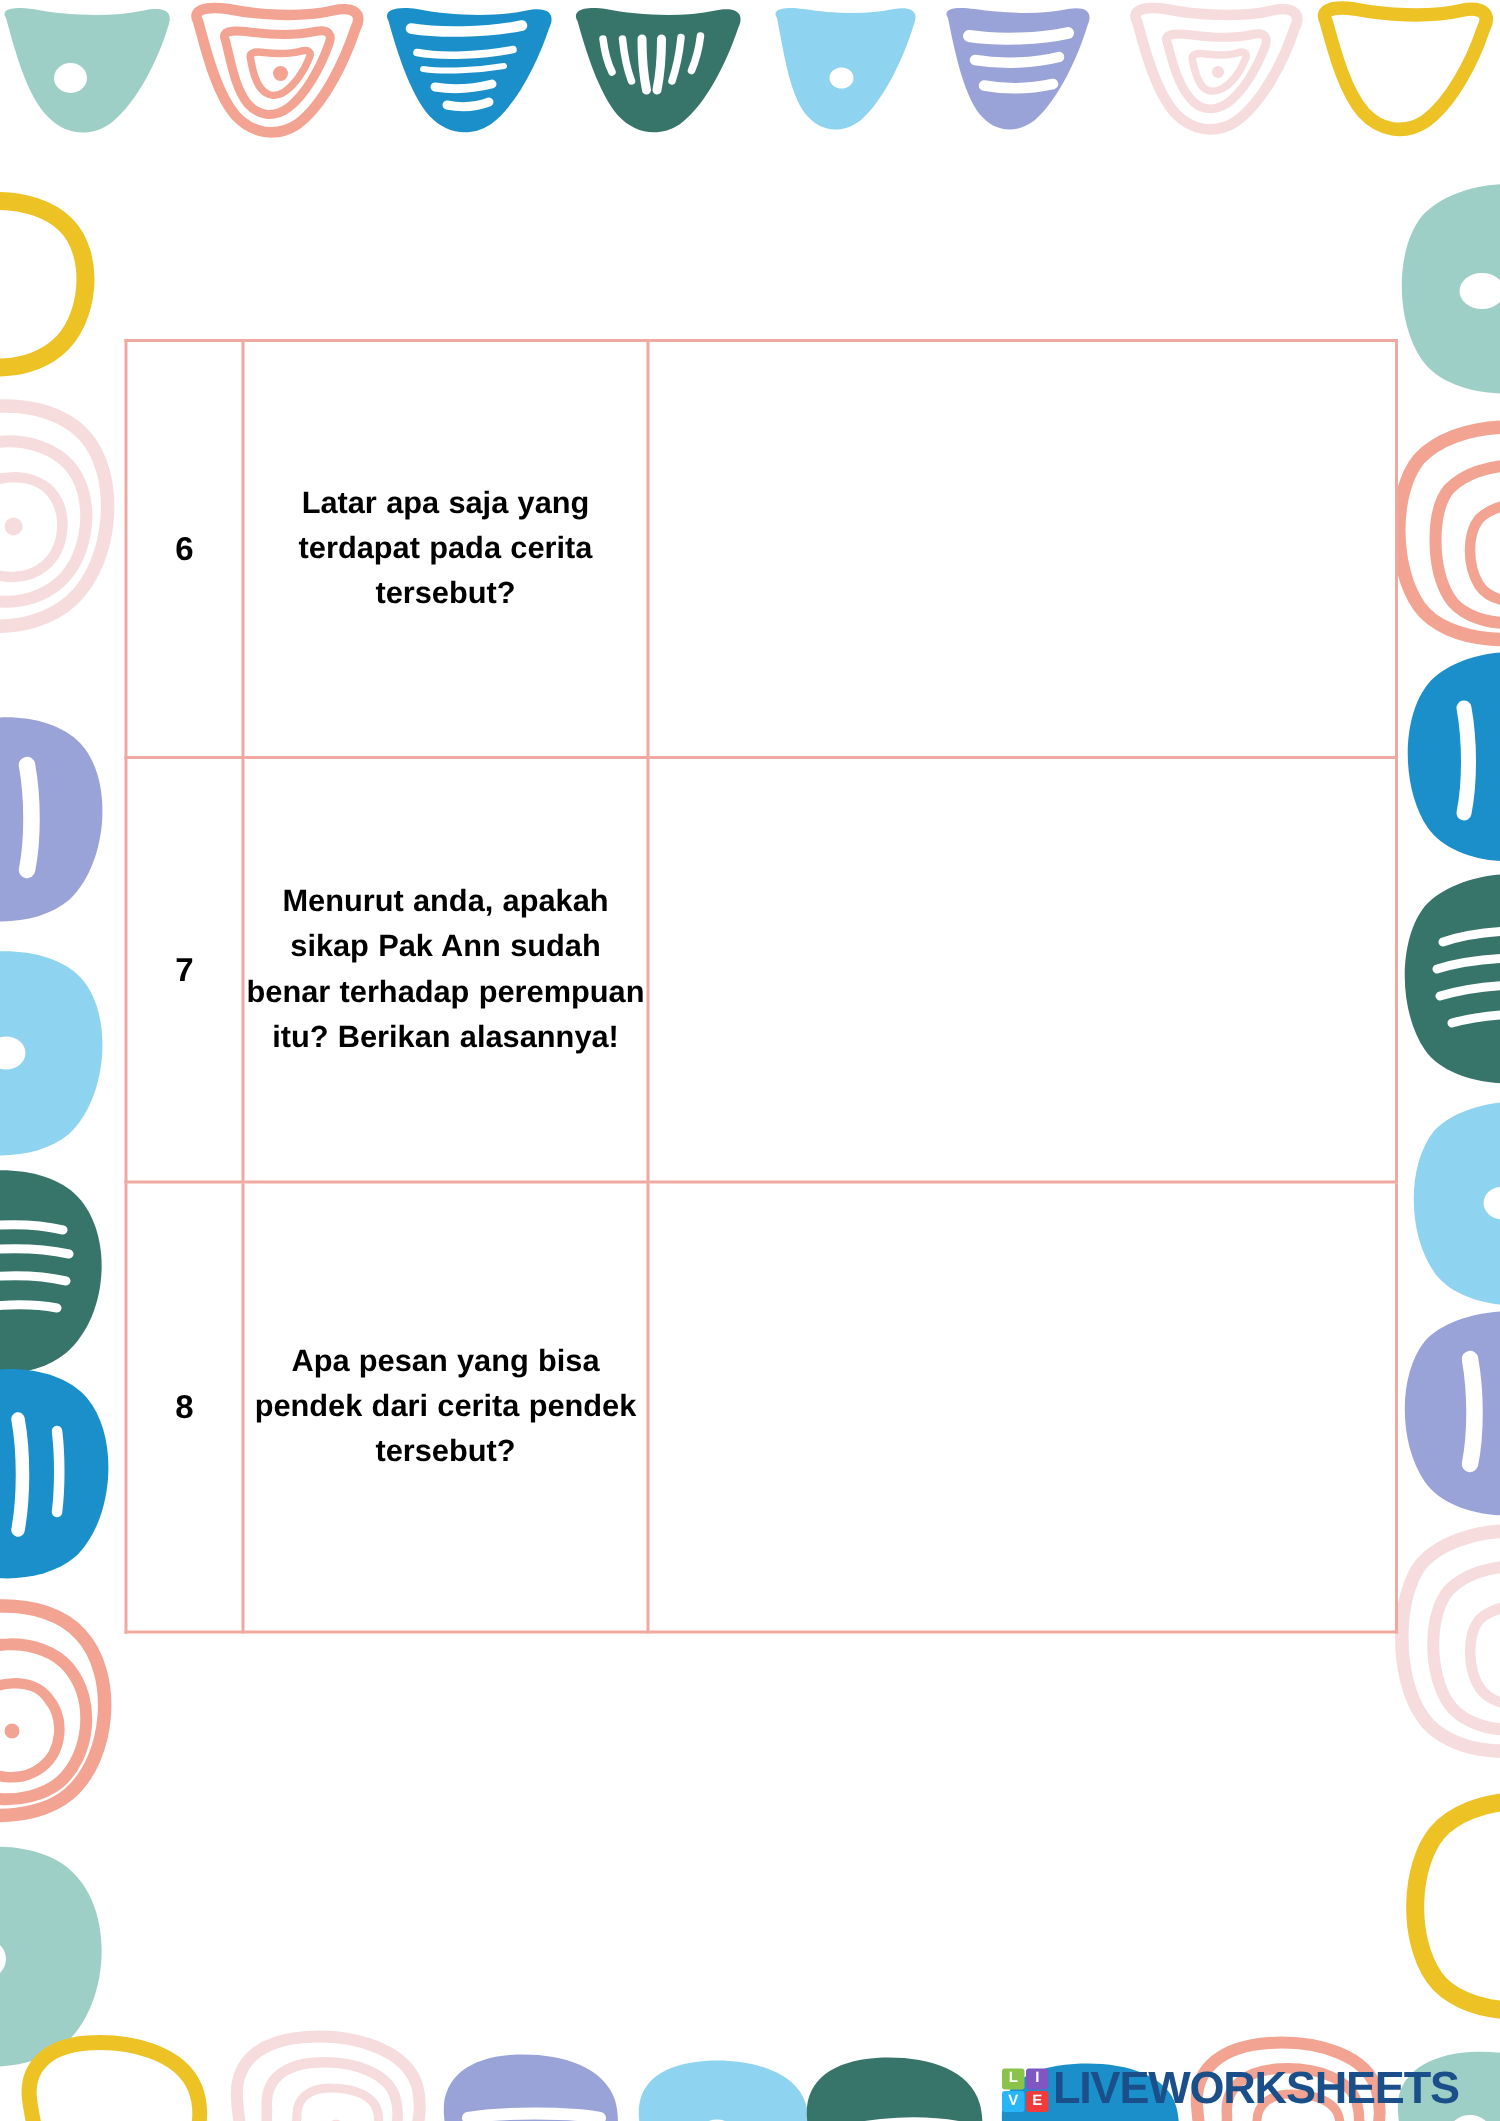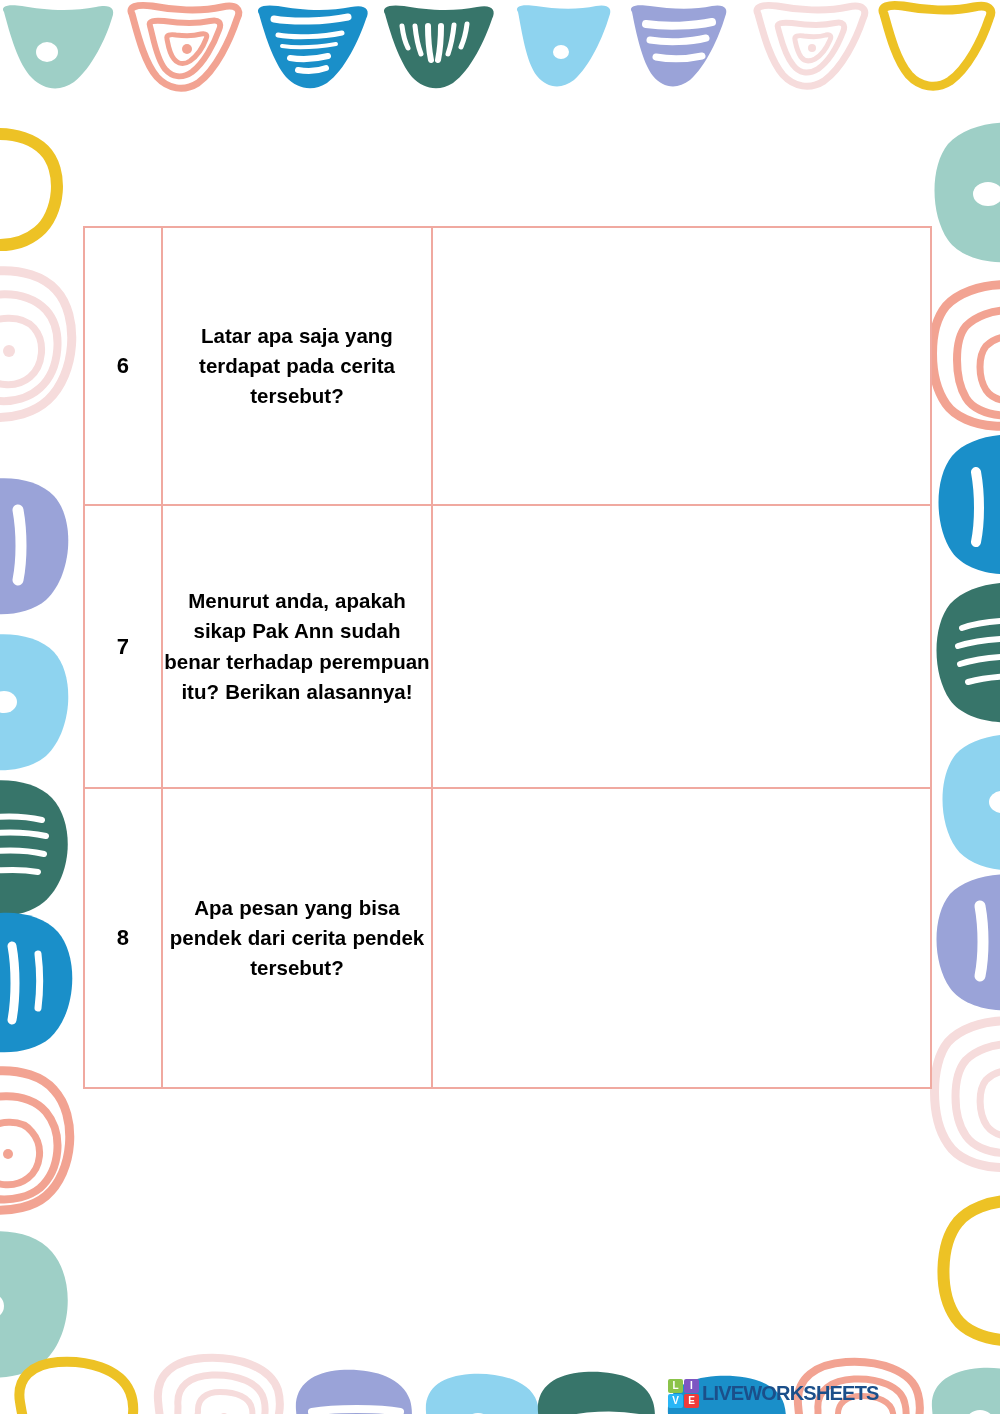--- a/index.html
+++ b/index.html
@@ -78,21 +78,21 @@
     display:flex;align-items:center;justify-content:center;
     font-size:10px;font-weight:700;color:#ffffff;
     border-radius:2px;
     line-height:1;
   }
   .b-l{background:#8bc34a;}
   .b-i{background:#7e57c2;}
   .b-v{background:#29b6f6;}
   .b-e{background:#ef3b3b;}
   .lw-word{
-    font-size:20px;
+    font-size:30px;
     font-weight:700;
     color:#1b4f8a;
     letter-spacing:-0.8px;
     line-height:1;
     font-family:"Liberation Sans", sans-serif;
   }
 </style>
 </head>
 <body>
 

